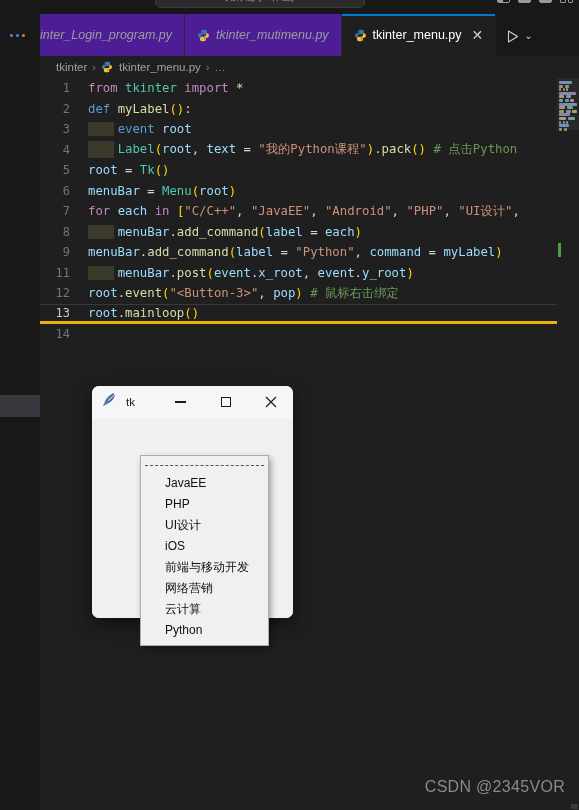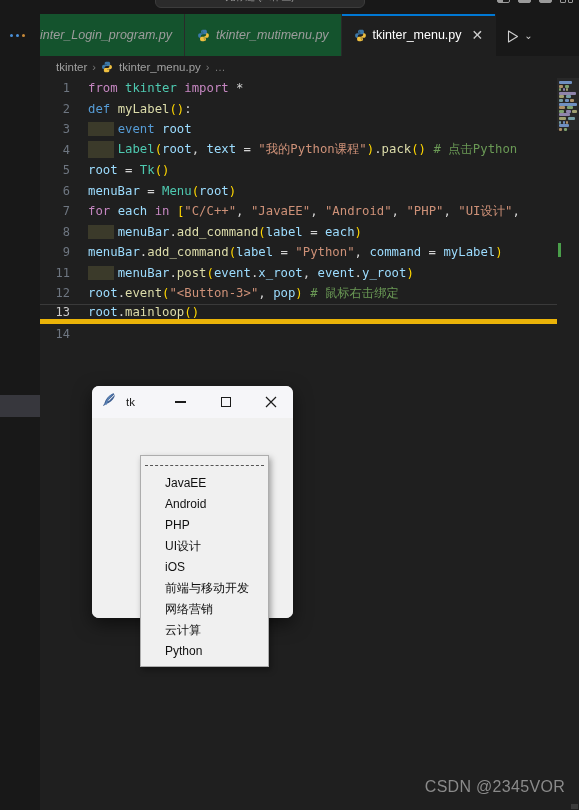--- a/index.html
+++ b/index.html
@@ -42,21 +42,21 @@
   .dots i:nth-child(3){ background:#c98a3a; }
   .ab-band { position:absolute; left:0; top:381px; width:40px; height:22px; background:#37373d; }
 
   
   .tabbar {
     position: absolute; left: 40px; top: 14px; width: 539px; height: 42px;
     background: #181818; display: flex; align-items: stretch;
   }
   .tab {
     display: flex; align-items: center; gap: 6px;
-    padding: 0 12px; background: #14532d; color: #9d9d9d;
+    padding: 0 12px; background: #4c1d95; color: #9d9d9d;
     font-size: 12.5px; white-space: nowrap; font-style: italic;
     border-right: 1px solid #2a2a2a; position: relative;
   }
   .tab.active {
     background: #1f1f1f; color: #ffffff; font-style: normal;
     border-right: 1px solid #1f1f1f;
   }
   .tab.active::before {
     content:""; position:absolute; left:0; right:0; top:0; height:1.5px; background:#0078d4;
   }
@@ -81,21 +81,21 @@
   
   .editor {
     position: absolute; left: 40px; top: 78px; width: 539px; height: 732px;
     background: #1f1f1f; overflow: hidden;
   }
   .code-area { position:absolute; left:0; top:0; right:0; bottom:0; }
   .row {
     position: relative; height: 20.5px; display: flex; align-items: center;
     font-family: "DejaVu Sans Mono", monospace; font-size: 12.3px; white-space: pre;
   }
-  .row.current { border-top:1px solid #3a3a3a; border-bottom:5px solid #eab308; }
+  .row.current { border-top:1px solid #3a3a3a; border-bottom:3px solid #eab308; }
   .ln {
     width: 44px; flex: none; text-align: right; padding-right: 14px;
     color: #6e7681; font-family:"DejaVu Sans Mono", monospace; font-size:12px;
   }
   .row.current .ln { color:#cccccc; }
   .src { position: relative; padding-left: 4px; }
   .indent-guide {
     position:absolute; left:4px; top:0; width:26px; height:100%;
     background:#3b3a2a;
   }
@@ -315,21 +315,20 @@
         </div>
       </div>
     </div>
     <div class="tkbody"></div>
   </div>
 
   <div class="tkmenu">
     <div class="tear"></div>
     <div id="menu-items">
         <div class="mi">JavaEE</div>
-        <div class="mi">Android</div>
         <div class="mi">PHP</div>
         <div class="mi">UI设计</div>
         <div class="mi">iOS</div>
         <div class="mi">前端与移动开发</div>
         <div class="mi">网络营销</div>
         <div class="mi">云计算</div>
         <div class="mi">Python</div>
       </div>
   </div>
 

